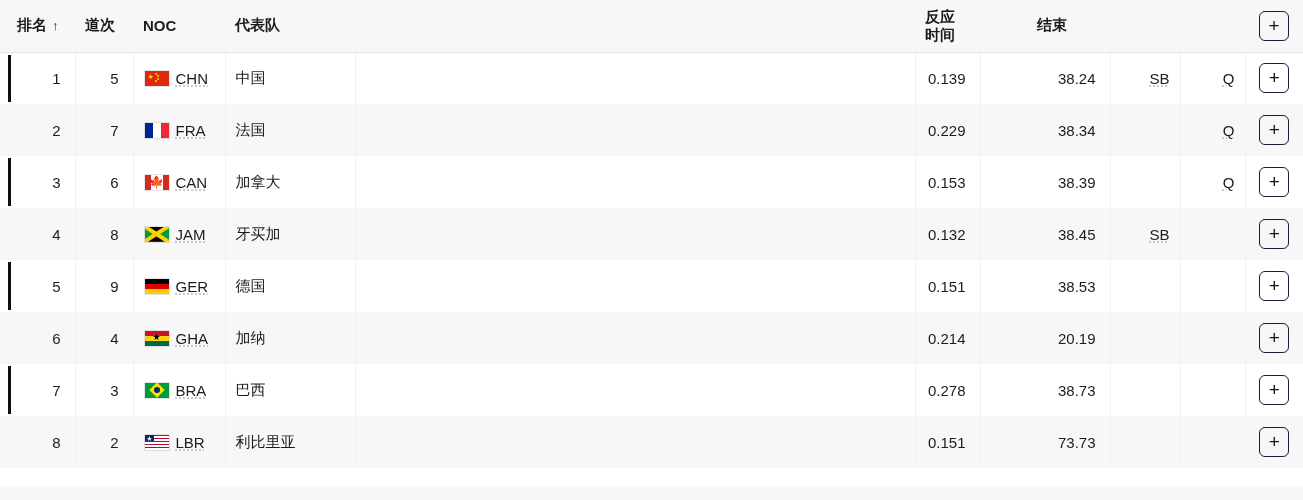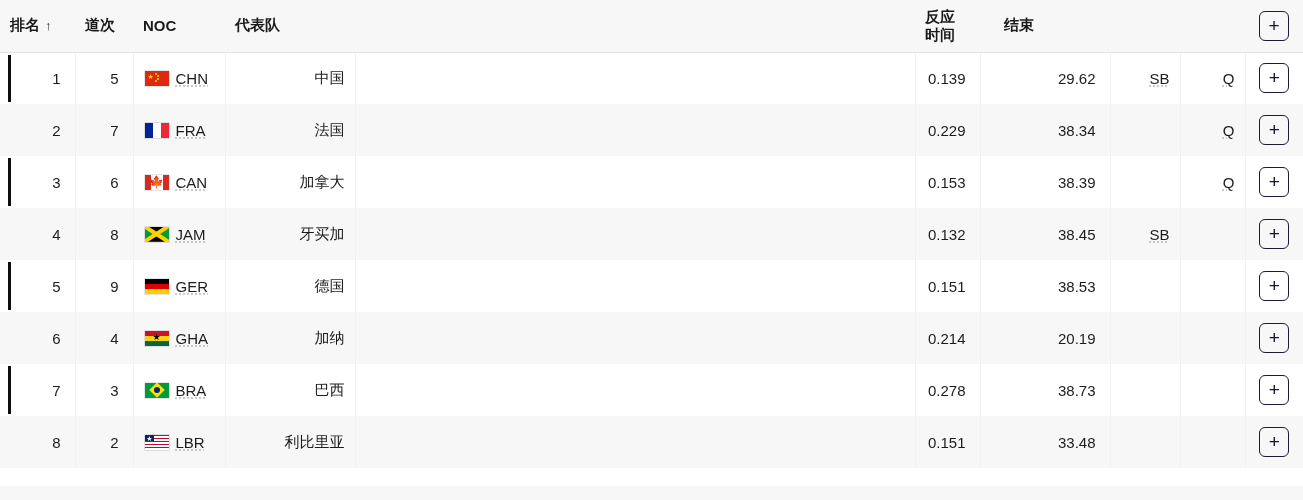--- a/index.html
+++ b/index.html
@@ -23,21 +23,21 @@
   thead th {
     font-size: 15px;
     font-weight: 700;
     color: #1a1a1a;
     text-align: left;
     vertical-align: middle;
     padding: 0 10px;
     border-bottom: 1px solid #e2e2e2;
     white-space: nowrap;
   }
-  thead th.sorted-col { padding-left: 10px; }
+  thead th.sorted-col { padding-left: 17px; }
   .sort-arrow { font-weight: 400; font-size: 13px; margin-left: 5px; display:inline-block; }
   .stacked-head { display:inline-block; line-height: 1.18; white-space: normal; }
 
   
   tbody tr { height: 52px; }
   tbody tr.odd  { background: #ffffff; }
   tbody tr.even { background: #f7f7f7; }
   tbody td {
     font-size: 15px;
     color: #1c1c1c;
@@ -57,21 +57,21 @@
   }
   tr.odd td.rank::before {
     content: "";
     position: absolute;
     left: 8px; top: 2px; bottom: 2px;
     width: 3px;
     background: #0f0f0f;
   }
   td.lane { text-align: right; padding-right: 14px; }
   td.noc  { text-align: center; }
-  td.team { text-align: right; }
+  td.team { text-align: left; }
   td.spacer { }
   td.react, td.finish { text-align: right; padding-right: 14px; }
   td.mark { text-align: right; padding-right: 10px; }
   td.plus { text-align: center; padding: 0; border-right: none; }
 
   
   .abbr {
     text-decoration: underline;
     text-decoration-style: dotted;
     text-decoration-color: #b9b9b9;
@@ -211,21 +211,21 @@
         <th>道次</th>
         <th>NOC</th>
         <th>代表队</th>
         <th></th>
         <th style="text-align:left">
           <span class="stacked-head">
             <span>反应</span><br>
             <span>时间</span>
           </span>
         </th>
-        <th style="text-align:left;padding-left:24px">结束</th>
+        <th style="text-align:center;padding-left:24px">结束</th>
         <th></th>
         <th></th>
         <th style="padding:0">
           <button class="plus-btn">+</button>
         </th>
       </tr>
     </thead>
     <tbody>
 
       <tr class="odd">
@@ -240,21 +240,21 @@
                 <span class="s s2"></span>
                 <span class="s s3"></span>
                 <span class="s s4"></span>
             </span>
             <span class="abbr">CHN</span>
           </span>
         </td>
         <td class="team">中国</td>
         <td class="spacer"></td>
         <td class="react">0.139</td>
-        <td class="finish">29.62</td>
+        <td class="finish">38.24</td>
         <td class="mark"><span class="abbr">SB</span></td>
         <td class="mark"><span class="abbr">Q</span></td>
         <td class="plus">
           <button class="plus-btn">+</button>
         </td>
       </tr>
 
       <tr class="even">
         <td class="rank">2</td>
         <td class="lane">7</td>
@@ -418,21 +418,21 @@
               <span class="stripe" style="top:15.5px"></span>
               <span class="canton"></span>
               <span class="wstar" style="left:20%;top:22%">★</span>
             </span>
             <span class="abbr">LBR</span>
           </span>
         </td>
         <td class="team">利比里亚</td>
         <td class="spacer"></td>
         <td class="react">0.151</td>
-        <td class="finish">33.48</td>
+        <td class="finish">73.73</td>
         <td class="mark"><span class="abbr"></span></td>
         <td class="mark"><span class="abbr"></span></td>
         <td class="plus">
           <button class="plus-btn">+</button>
         </td>
       </tr>
 
     </tbody>
   </table>
   <div class="tail-white"></div>

